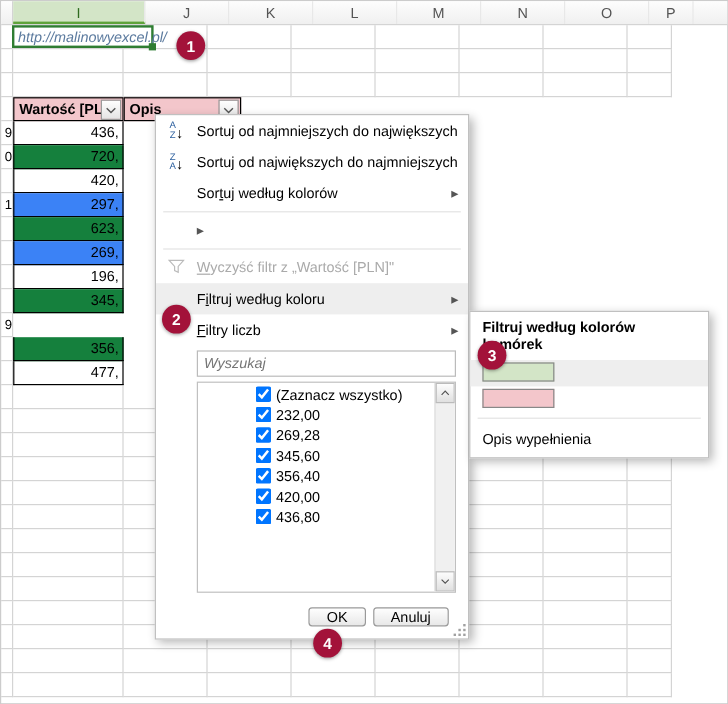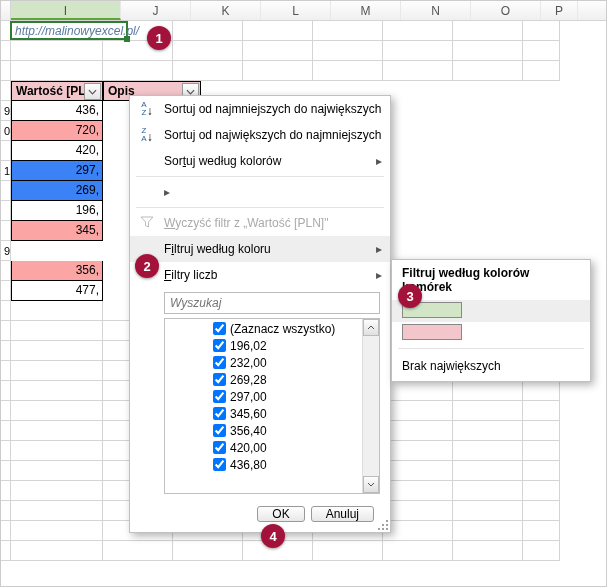--- a/index.html
+++ b/index.html
@@ -21,21 +21,21 @@
   .cell.P { width: 37px; }
 
   .url-cell { position: absolute; top: 0; left: 9px; width: 118px; height: 19px; border: 2px solid #2f7d32; background: #fff; color: #5b7a9e; font-style: italic; padding: 0 3px; line-height: 17px; z-index: 5; }
   .url-handle { position: absolute; width: 6px; height: 6px; background: #2f7d32; right: -4px; bottom: -4px; }
 
   .hdr-cell { background: #f3c6cb; font-weight: bold; text-align: left !important; padding-left: 4px; position: relative; }
   .filter-btn { position: absolute; right: 1px; top: 1px; width: 17px; height: 17px; background: linear-gradient(#fefefe,#e4e4e4); border: 1px solid #9a9a9a; display: flex; align-items: center; justify-content: center; }
   .filter-btn svg { width: 9px; height: 6px;}
 
   .fill-red { background: #3b82f6; }
-  .fill-green { background: #fca5a5; }
+  .fill-green { background: #15803d; }
   .data-cell { border-left: 1px solid #000; border-right: 1px solid #000; border-bottom: 1px solid #000; }
   .data-cell.top { border-top: 1px solid #000; }
 
   
   .menu { position: absolute; top: 94px; left: 128px; width: 262px; background: #fff; border: 1px solid #c0c0c0; box-shadow: 3px 3px 8px rgba(0,0,0,0.3); z-index: 20; }
   .menu-row { display: flex; align-items: center; height: 26px; padding: 0 8px; gap: 8px; }
   .menu-row:hover, .menu-row.hover { background: #eee; }
   .menu-row.disabled { color: #aaa; }
   .menu-icon { width: 18px; text-align: center; flex-shrink: 0; }
   .menu-label { flex: 1; }
@@ -168,20 +168,24 @@
         <div class="row">
           <div style="width: 10px; border-bottom: 1px solid rgb(212, 212, 212); border-right: 1px solid rgb(212, 212, 212); text-align: right; font-size: 11px; line-height: 20px;"></div>
           <div class="cell I data-cell">420,</div>
         </div>
         <div class="row">
           <div style="width: 10px; border-bottom: 1px solid rgb(212, 212, 212); border-right: 1px solid rgb(212, 212, 212); text-align: right; font-size: 11px; line-height: 20px;">1</div>
           <div class="cell I data-cell fill-red">297,</div>
         </div>
         <div class="row">
           <div style="width: 10px; border-bottom: 1px solid rgb(212, 212, 212); border-right: 1px solid rgb(212, 212, 212); text-align: right; font-size: 11px; line-height: 20px;"></div>
+          <div class="cell I data-cell fill-green">623,</div>
+        </div>
+        <div class="row">
+          <div style="width: 10px; border-bottom: 1px solid rgb(212, 212, 212); border-right: 1px solid rgb(212, 212, 212); text-align: right; font-size: 11px; line-height: 20px;"></div>
           <div class="cell I data-cell fill-red">269,</div>
         </div>
         <div class="row">
           <div style="width: 10px; border-bottom: 1px solid rgb(212, 212, 212); border-right: 1px solid rgb(212, 212, 212); text-align: right; font-size: 11px; line-height: 20px;"></div>
           <div class="cell I data-cell">196,</div>
         </div>
         <div class="row">
           <div style="width: 10px; border-bottom: 1px solid rgb(212, 212, 212); border-right: 1px solid rgb(212, 212, 212); text-align: right; font-size: 11px; line-height: 20px;"></div>
           <div class="cell I data-cell fill-green">345,</div>
         </div>
@@ -388,33 +392,25 @@
       <input type="text" placeholder="Wyszukaj" style="">
     </div>
     <div class="check-list">
       <div class="check-items" id="chk-items">
           <div class="chk-row">
             <input type="checkbox" checked="" style="">
             <span>(Zaznacz wszystko)</span>
           </div>
           <div class="chk-row">
             <input type="checkbox" checked="" style="">
-            <span>196,02</span>
-          </div>
-          <div class="chk-row">
-            <input type="checkbox" checked="" style="">
             <span>232,00</span>
           </div>
           <div class="chk-row">
             <input type="checkbox" checked="" style="">
             <span>269,28</span>
-          </div>
-          <div class="chk-row">
-            <input type="checkbox" checked="" style="">
-            <span>297,00</span>
           </div>
           <div class="chk-row">
             <input type="checkbox" checked="" style="">
             <span>345,60</span>
           </div>
           <div class="chk-row">
             <input type="checkbox" checked="" style="">
             <span>356,40</span>
           </div>
           <div class="chk-row">
@@ -455,21 +451,21 @@
 
   <div class="submenu">
     <div class="sub-hdr">Filtruj według kolorów komórek</div>
     <div class="swatch-row hover">
         <div class="swatch sw-green"></div>
       </div>
     <div class="swatch-row">
         <div class="swatch sw-red"></div>
       </div>
     <div class="menu-sep" style="margin:4px 6px"></div>
-    <div class="sub-no">Brak największych</div>
+    <div class="sub-no">Opis wypełnienia</div>
   </div>
 
   <div class="badge b1">1</div>
   <div class="badge b2">2</div>
   <div class="badge b3">3</div>
   <div class="badge b4">4</div>
 
 </div>
 
 </body></html>

